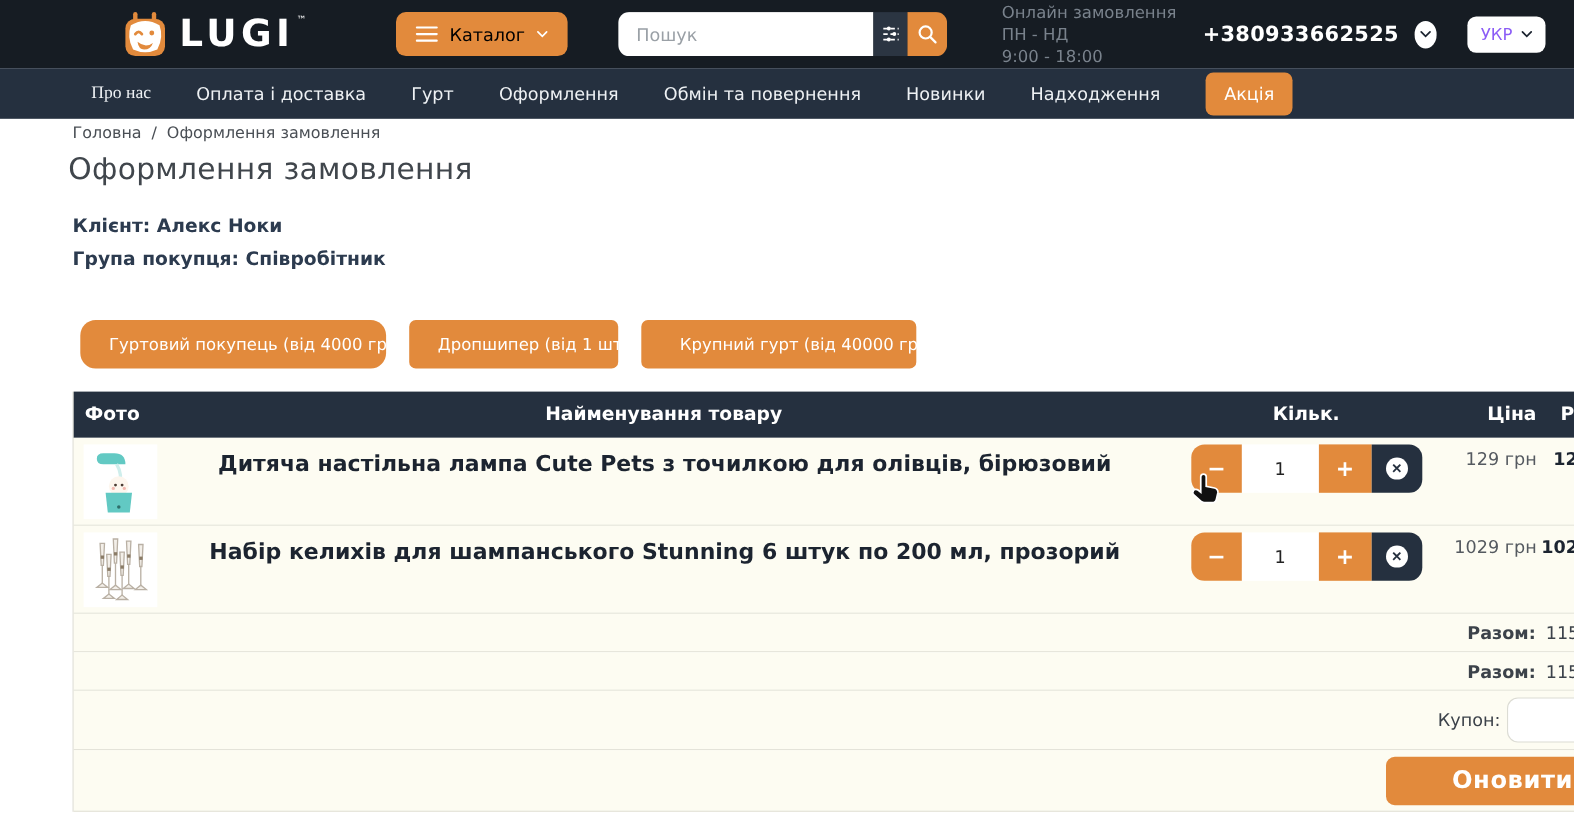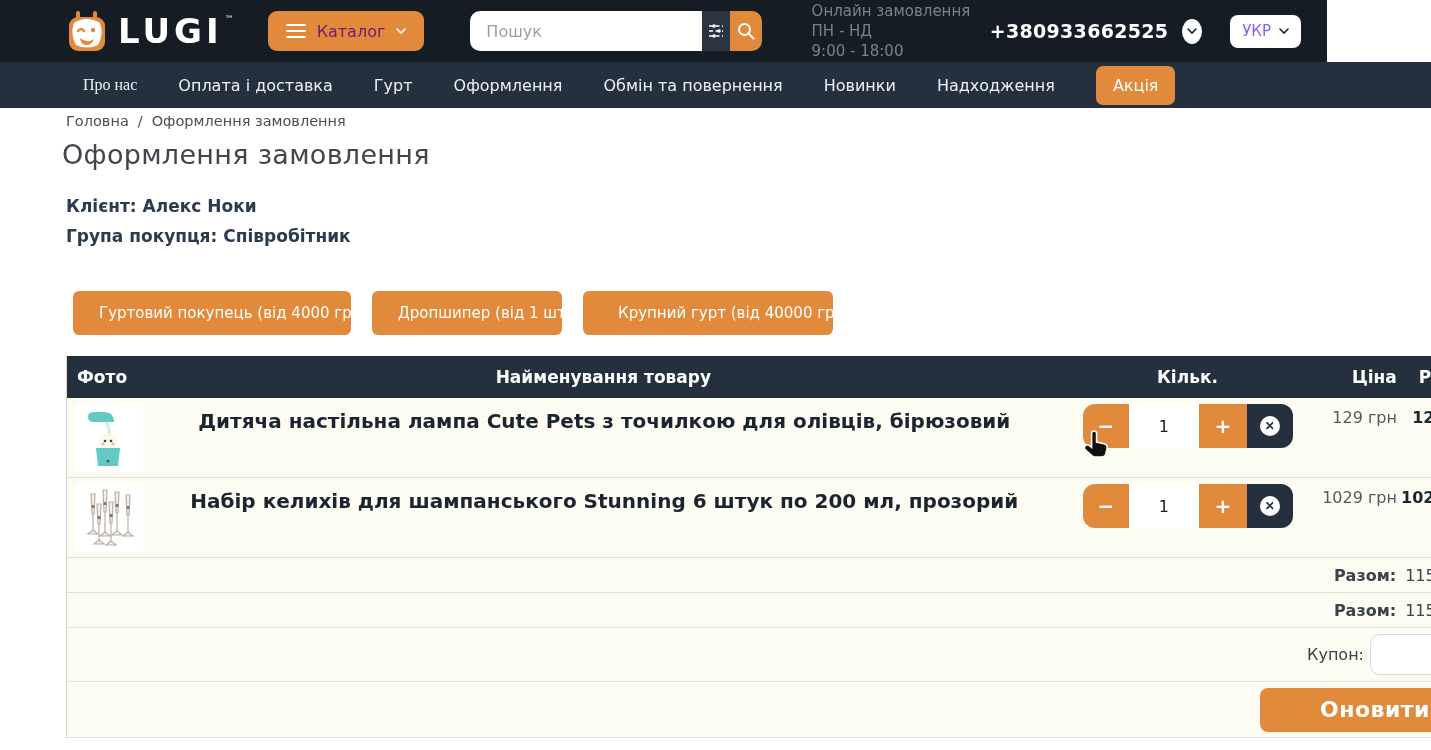--- a/index.html
+++ b/index.html
@@ -1,26 +1,26 @@
 <!DOCTYPE html>
 <html><head>
 <meta charset="utf-8">
 <style>
   * { margin:0; padding:0; box-sizing:border-box; }
   html,body { width:1431px; }
   body { font-family:"DejaVu Sans","Liberation Sans",sans-serif; background:#ffffff; }
   .page { position:relative; width:1431px; height:750px; overflow:hidden; background:#ffffff; }
 
   
-  .topbar { position:absolute; left:0; top:0; width:1327px; height:62px; background:#161c23; display:flex; align-items:center; }
+  .topbar { position:absolute; left:0; top:0; width:1431px; height:62px; background:#161c23; display:flex; align-items:center;padding-left:45px; }
   .logo { display:flex; align-items:flex-start; margin-left:64px; cursor:pointer; }
   .logo-mascot { width:46px; height:46px; margin-top:1px; }
   .logo-text { color:#ffffff; font-size:34px; font-weight:800; letter-spacing:4px; margin-left:8px; line-height:46px; }
   .logo-tm { color:#ffffff; font-size:9px; margin-top:6px; margin-left:2px; }
-  .catalog-btn { margin-left:34px; height:40px; padding:0 18px; background:#e28a3c; border:none; border-radius:9px; color:#701a75; font-size:16px; display:flex; align-items:center; gap:11px; cursor:pointer; font-family:inherit; }
+  .catalog-btn { margin-left:81px; height:40px; padding:0 18px; background:#e28a3c; border:none; border-radius:9px; color:#000000; font-size:16px; display:flex; align-items:center; gap:11px; cursor:pointer; font-family:inherit; }
   .burger { display:inline-flex; flex-direction:column; gap:4px; }
   .burger span { display:block; width:20px; height:2px; background:#fff; border-radius:1px; }
   .chev { width:10px; height:10px; display:inline-block; }
   .search-wrap { margin-left:46px; display:flex; height:40px; width:366px; border-radius:10px; overflow:hidden; }
   .search-input { flex:1; border:none; outline:none; padding:0 16px; font-size:16px; color:#333; font-family:inherit; background:#fff; }
   .search-input::placeholder { color:#9aa0a6; }
   .filter-btn { width:37px; background:#2b3542; border:none; display:flex; align-items:center; justify-content:center; cursor:pointer; }
   .search-btn { width:43px; background:#e28a3c; border:none; display:flex; align-items:center; justify-content:center; cursor:pointer; }
   .schedule { margin-left:50px; color:#79828c; font-size:15px; line-height:20px; }
   .phone { margin-left:auto; color:#ffffff; font-size:19px; font-weight:700; letter-spacing:.3px; cursor:pointer; }
@@ -38,21 +38,21 @@
   .breadcrumb .bc-link { cursor:pointer; }
   .page-title { position:absolute; left:62px; top:139px; font-size:27px; color:#40464c; font-weight:500; letter-spacing:.3px; }
 
   
   .cust-line1 { position:absolute; left:66px; top:196px; font-size:17px; font-weight:700; color:#2c3b4f; }
   .cust-line2 { position:absolute; left:66px; top:226px; font-size:17px; font-weight:700; color:#2c3b4f; }
 
   
   .group-btns { position:absolute; left:73px; top:291px; display:flex; gap:21px; }
   .group-btn { height:44px; padding:0 26px; background:#e28a3c; border:none; border-radius:6px; color:#fff; font-size:15px; cursor:pointer; font-family:inherit; white-space:nowrap; }
-  .group-btn.b1 { width:278px; }
+  .group-btn.b1 { width:278px;border-radius:14px; }
   .group-btn.b2 { width:190px; }
   .group-btn.b3 { width:250px;padding-left:35px; }
 
   
   .cart { position:absolute; left:66px; top:356px; width:1424px; border-left:1px solid #d8d6cd; }
   .cart-header { height:42px; background:#25303f; display:flex; align-items:center; color:#fff; font-weight:700; font-size:17px; }
   .c-photo { width:76px; padding-left:10px; }
   .c-name { width:944px; text-align:center; }
   .c-qty { width:250px; text-align:center; }
   .c-price { width:89px; text-align:right; }

